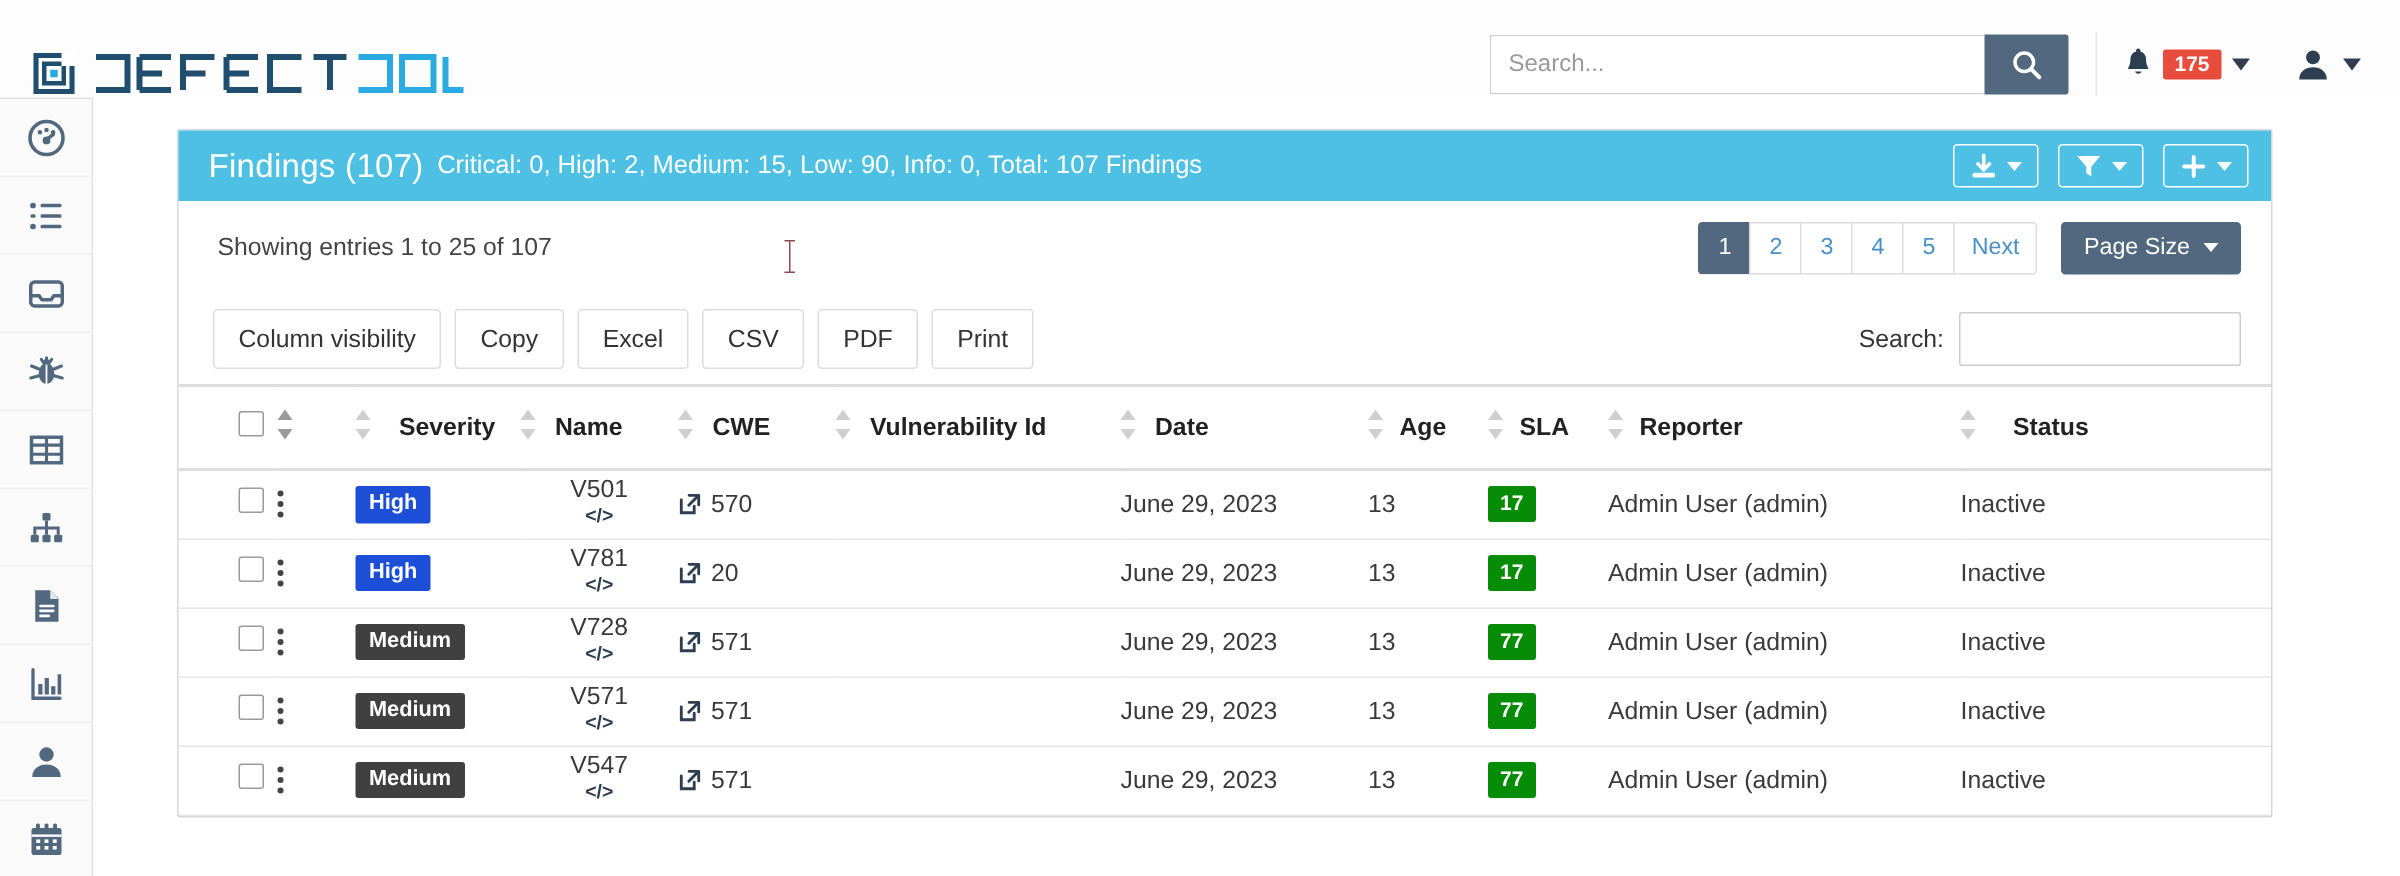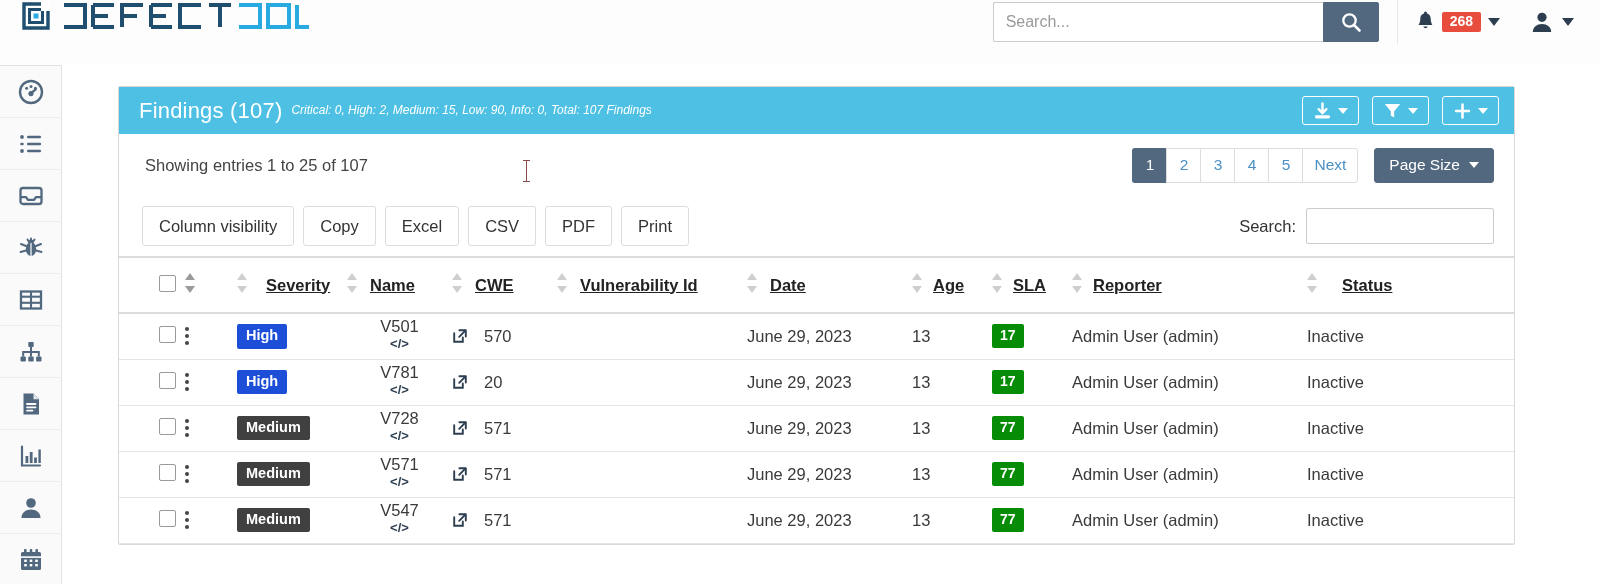--- a/index.html
+++ b/index.html
@@ -11,21 +11,21 @@
     font-family: "Liberation Sans", sans-serif;
     color: #333333;
   }
 
   
   .navbar {
     position: absolute; top: 0; left: 0;
     width: 1600px; height: 66px;
     background: #fdfdfd;
     border-bottom: 1px solid #e2e2e2;
-    display: flex; align-items: flex-start;
+    display: flex; align-items: flex-end;
   }
   .brand {
     margin-left: 22px;
     display: flex; align-items: center; gap: 9px;
   }
   .brand-mark { display: block; }
   .brand-word { display: block; }
 
   .nav-right {
     margin-left: auto;
@@ -89,21 +89,21 @@
     border-radius: 2px;
   }
   .panel-head {
     background: #4ec0e4;
     height: 47px;
     display: flex; align-items: center;
     padding: 0 15px 0 20px;
     color: #fff;
   }
   .panel-title { font-size: 22px; font-weight: 500; letter-spacing: .2px; }
-  .panel-sub { font-size: 12px; margin-left: 9px; padding-bottom: 1px; font-style: italic; }
+  .panel-sub { font-size: 17px; margin-left: 9px; padding-bottom: 1px; }
   .head-btns { margin-left: auto; display: flex; gap: 13px; }
   .head-btn {
     border: 1px solid #ffffff;
     border-radius: 3px;
     height: 29px; min-width: 57px;
     display: flex; align-items: center; justify-content: center; gap: 6px;
     background: transparent; cursor: pointer;
   }
   .head-btn .mini-caret {
     width: 0; height: 0;
@@ -170,21 +170,21 @@
   table.dt { width: 100%; border-collapse: collapse; table-layout: fixed; }
   table.dt thead th {
     border-top: 2px solid #dddddd;
     border-bottom: 2px solid #dddddd;
     height: 56px;
     font-size: 16.5px; font-weight: bold; color: #222;
     text-align: left; vertical-align: middle;
     position: relative;
     padding: 0;
   }
-  .th-inner { display: flex; align-items: center; height: 100%; text-decoration: underline; }
+  .th-inner { display: flex; align-items: center; height: 100%; }
   .sorter {
     width: 11px; height: 26px; position: relative; flex: none;
   }
   .sorter i {
     position: absolute; left: 0; width: 0; height: 0;
     border-left: 5.5px solid transparent;
     border-right: 5.5px solid transparent;
   }
   .sorter i.up   { top: 1px;  border-bottom: 7px solid #cfcfcf; }
   .sorter i.down { top: 14px; border-top: 7px solid #cfcfcf; }
@@ -215,21 +215,21 @@
     font-size: 14.5px; padding: 4px 9px 5px; border-radius: 2px;
     line-height: 1.1;
   }
   .sev.high   { background: #1d4ed8; }
   .sev.medium { background: #404040; text-align: right; }
 
   .namecell { display: flex; align-items: center; gap: 5px; flex-direction: column; }
   .namecell a { color: #3a3a3a; text-decoration: none; cursor: pointer; }
   .code-ico { font-size: 13px; color: #2c3e50; font-weight: bold; position: relative; top: -5px; cursor: pointer; }
 
-  .cwecell { display: flex; align-items: center; gap: 16px; }
+  .cwecell { display: flex; align-items: center; gap: 6px; }
   .cwecell a { color: #3a3a3a; text-decoration: none; cursor: pointer; }
 
   .sla {
     display: inline-block; background: #068c06; color: #fff;
     font-weight: bold; font-size: 14px;
     padding: 4px 8px 5px; border-radius: 2px; line-height: 1.1;
     min-width: 30px; text-align: center;
   }
 
   
@@ -309,21 +309,21 @@
     </div>
 
     <div class="nav-sep"></div>
 
     <div class="notif">
       <svg width="19" height="22" viewBox="0 0 19 22">
         <path d="M9.5 2.2c-3 0-5.2 2.3-5.2 5.2 0 4.4-1.6 5.6-1.6 6.6h13.6c0-1-1.6-2.2-1.6-6.6 0-2.9-2.2-5.2-5.2-5.2z" fill="#2c3e50"></path>
         <circle cx="9.5" cy="1.9" r="1.5" fill="#2c3e50"></circle>
         <path d="M7.3 15.6a2.3 2.3 0 0 0 4.4 0z" fill="#2c3e50"></path>
       </svg>
-      <span class="badge-count">268</span>
+      <span class="badge-count">175</span>
       <span class="caret-down"></span>
     </div>
 
     <div class="user-menu">
       <svg width="24" height="24" viewBox="0 0 24 24">
         <circle cx="12" cy="7.3" r="4.6" fill="#2c3e50"></circle>
         <path d="M2.8 22c0-5.1 4.1-8.1 9.2-8.1s9.2 3 9.2 8.1z" fill="#2c3e50"></path>
       </svg>
       <span class="caret-down"></span>
     </div>

